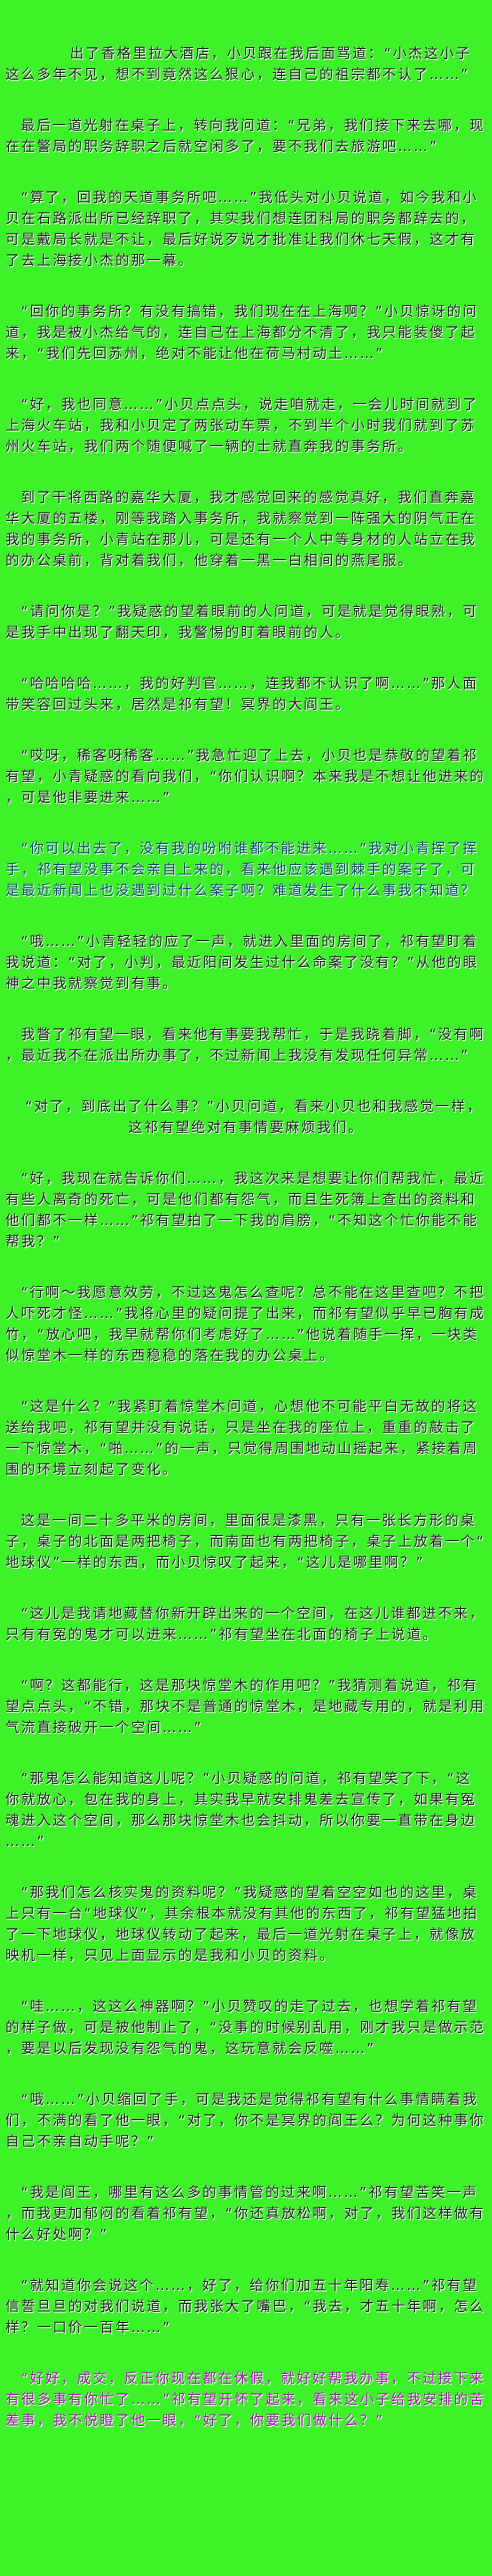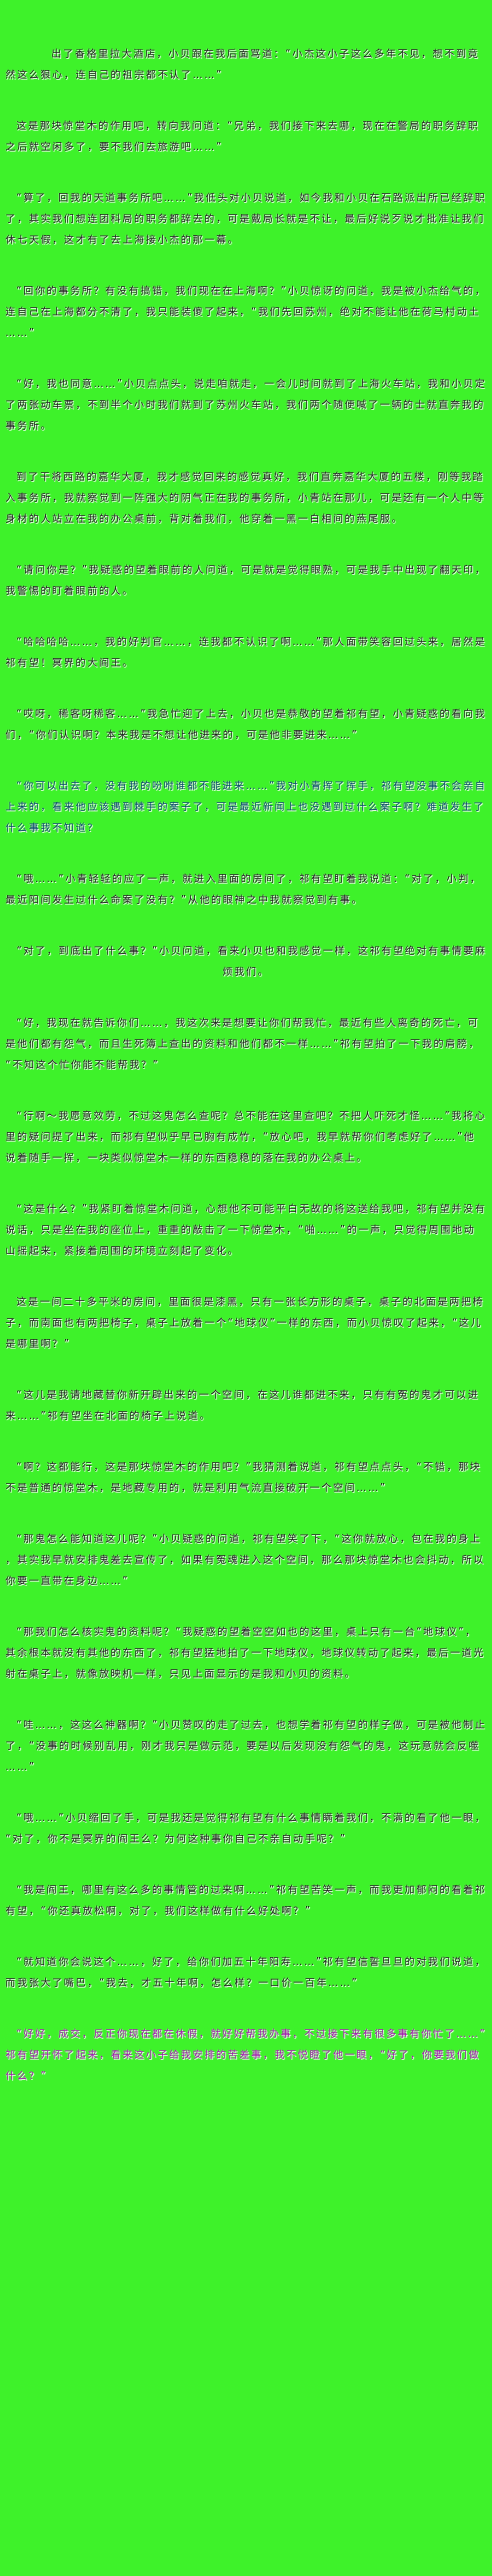--- a/index.html
+++ b/index.html
@@ -12,21 +12,21 @@
     background: #3ef22a;
     overflow-x: hidden;
   }
   .page {
     box-sizing: border-box;
     width: 492px;
     padding: 43px 5.3px 20px 5.3px;
   }
   p.para {
     font-family: "DejaVu Sans", sans-serif;
-    font-size: 10px;
+    font-size: 14px;
     line-height: 21px;
     letter-spacing: 1.7px;
     color: #1f1f1f;
     margin: 0 0 30px 0;
     text-indent: 1.1em;
     word-break: break-all;
     line-break: anywhere;
     text-shadow:
       0.7px 0.7px 0 rgba(255,255,255,0.85),
       1.3px 1.3px 0.7px rgba(255,255,255,0.35),
@@ -38,30 +38,31 @@
   p.para:last-child {
     margin-bottom: 0;
   }
 </style>
 </head>
 <body style="background: rgb(62, 242, 42);">
 
 <div class="page">
   <div>
       <p class="para first" style="color: rgb(31, 31, 31);">出了香格里拉大酒店，小贝跟在我后面骂道：“小杰这小子这么多年不见，想不到竟然这么狠心，连自己的祖宗都不认了……”</p>
-      <p class="para" style="color: rgb(31, 31, 31);">这是那块惊堂木的作用吧，转向我问道：“兄弟，我们接下来去哪，现在在警局的职务辞职之后就空闲多了，要不我们去旅游吧……”</p>
+      <p class="para" style="color: rgb(31, 31, 31);">最后一道光射在桌子上，转向我问道：“兄弟，我们接下来去哪，现在在警局的职务辞职之后就空闲多了，要不我们去旅游吧……”</p>
       <p class="para" style="color: rgb(31, 31, 31);">“算了，回我的天道事务所吧……”我低头对小贝说道，如今我和小贝在石路派出所已经辞职了，其实我们想连团科局的职务都辞去的，可是戴局长就是不让，最后好说歹说才批准让我们休七天假，这才有了去上海接小杰的那一幕。</p>
       <p class="para" style="color: rgb(31, 31, 31);">“回你的事务所？有没有搞错，我们现在在上海啊？”小贝惊讶的问道，我是被小杰给气的，连自己在上海都分不清了，我只能装傻了起来，“我们先回苏州，绝对不能让他在荷马村动土……”</p>
       <p class="para" style="color: rgb(31, 31, 31);">“好，我也同意……”小贝点点头，说走咱就走，一会儿时间就到了上海火车站，我和小贝定了两张动车票，不到半个小时我们就到了苏州火车站，我们两个随便喊了一辆的士就直奔我的事务所。</p>
       <p class="para" style="color: rgb(31, 31, 31);">到了干将西路的嘉华大厦，我才感觉回来的感觉真好，我们直奔嘉华大厦的五楼，刚等我踏入事务所，我就察觉到一阵强大的阴气正在我的事务所，小青站在那儿，可是还有一个人中等身材的人站立在我的办公桌前，背对着我们，他穿着一黑一白相间的燕尾服。</p>
       <p class="para" style="color: rgb(31, 31, 31);">“请问你是？”我疑惑的望着眼前的人问道，可是就是觉得眼熟，可是我手中出现了翻天印，我警惕的盯着眼前的人。</p>
       <p class="para" style="color: rgb(31, 31, 31);">“哈哈哈哈……，我的好判官……，连我都不认识了啊……”那人面带笑容回过头来，居然是祁有望！冥界的大阎王。</p>
       <p class="para" style="color: rgb(31, 31, 31);">“哎呀，稀客呀稀客……”我急忙迎了上去，小贝也是恭敬的望着祁有望，小青疑惑的看向我们，“你们认识啊？本来我是不想让他进来的，可是他非要进来……”</p>
       <p class="para" style="color: #0c4a6e;">“你可以出去了，没有我的吩咐谁都不能进来……”我对小青挥了挥手，祁有望没事不会亲自上来的，看来他应该遇到棘手的案子了，可是最近新闻上也没遇到过什么案子啊？难道发生了什么事我不知道？</p>
       <p class="para" style="color: rgb(31, 31, 31);">“哦……”小青轻轻的应了一声，就进入里面的房间了，祁有望盯着我说道：“对了，小判，最近阳间发生过什么命案了没有？”从他的眼神之中我就察觉到有事。</p>
+      <p class="para" style="color: rgb(31, 31, 31);">我瞥了祁有望一眼，看来他有事要我帮忙，于是我跷着脚，“没有啊，最近我不在派出所办事了，不过新闻上我没有发现任何异常……”</p>
       <p class="para" style="color: rgb(31, 31, 31); text-align: center;">“对了，到底出了什么事？”小贝问道，看来小贝也和我感觉一样，这祁有望绝对有事情要麻烦我们。</p>
       <p class="para" style="color: rgb(31, 31, 31);">“好，我现在就告诉你们……，我这次来是想要让你们帮我忙，最近有些人离奇的死亡，可是他们都有怨气，而且生死簿上查出的资料和他们都不一样……”祁有望拍了一下我的肩膀，“不知这个忙你能不能帮我？”</p>
       <p class="para" style="color: rgb(31, 31, 31);">“行啊～我愿意效劳，不过这鬼怎么查呢？总不能在这里查吧？不把人吓死才怪……”我将心里的疑问提了出来，而祁有望似乎早已胸有成竹，“放心吧，我早就帮你们考虑好了……”他说着随手一挥，一块类似惊堂木一样的东西稳稳的落在我的办公桌上。</p>
       <p class="para" style="color: rgb(31, 31, 31);">“这是什么？”我紧盯着惊堂木问道，心想他不可能平白无故的将这送给我吧，祁有望并没有说话，只是坐在我的座位上，重重的敲击了一下惊堂木，“啪……”的一声，只觉得周围地动山摇起来，紧接着周围的环境立刻起了变化。</p>
       <p class="para" style="color: rgb(31, 31, 31);">这是一间二十多平米的房间，里面很是漆黑，只有一张长方形的桌子，桌子的北面是两把椅子，而南面也有两把椅子，桌子上放着一个“地球仪”一样的东西，而小贝惊叹了起来，“这儿是哪里啊？”</p>
       <p class="para" style="color: rgb(31, 31, 31);">“这儿是我请地藏替你新开辟出来的一个空间，在这儿谁都进不来，只有有冤的鬼才可以进来……”祁有望坐在北面的椅子上说道。</p>
       <p class="para" style="color: rgb(31, 31, 31);">“啊？这都能行，这是那块惊堂木的作用吧？”我猜测着说道，祁有望点点头，“不错，那块不是普通的惊堂木，是地藏专用的，就是利用气流直接破开一个空间……”</p>
       <p class="para" style="color: rgb(31, 31, 31);">“那鬼怎么能知道这儿呢？”小贝疑惑的问道，祁有望笑了下，“这你就放心，包在我的身上，其实我早就安排鬼差去宣传了，如果有冤魂进入这个空间，那么那块惊堂木也会抖动，所以你要一直带在身边……”</p>
       <p class="para" style="color: rgb(31, 31, 31);">“那我们怎么核实鬼的资料呢？”我疑惑的望着空空如也的这里，桌上只有一台“地球仪”，其余根本就没有其他的东西了，祁有望猛地拍了一下地球仪，地球仪转动了起来，最后一道光射在桌子上，就像放映机一样，只见上面显示的是我和小贝的资料。</p>
       <p class="para" style="color: rgb(31, 31, 31);">“哇……，这这么神器啊？”小贝赞叹的走了过去，也想学着祁有望的样子做，可是被他制止了，“没事的时候别乱用，刚才我只是做示范，要是以后发现没有怨气的鬼，这玩意就会反噬……”</p>

